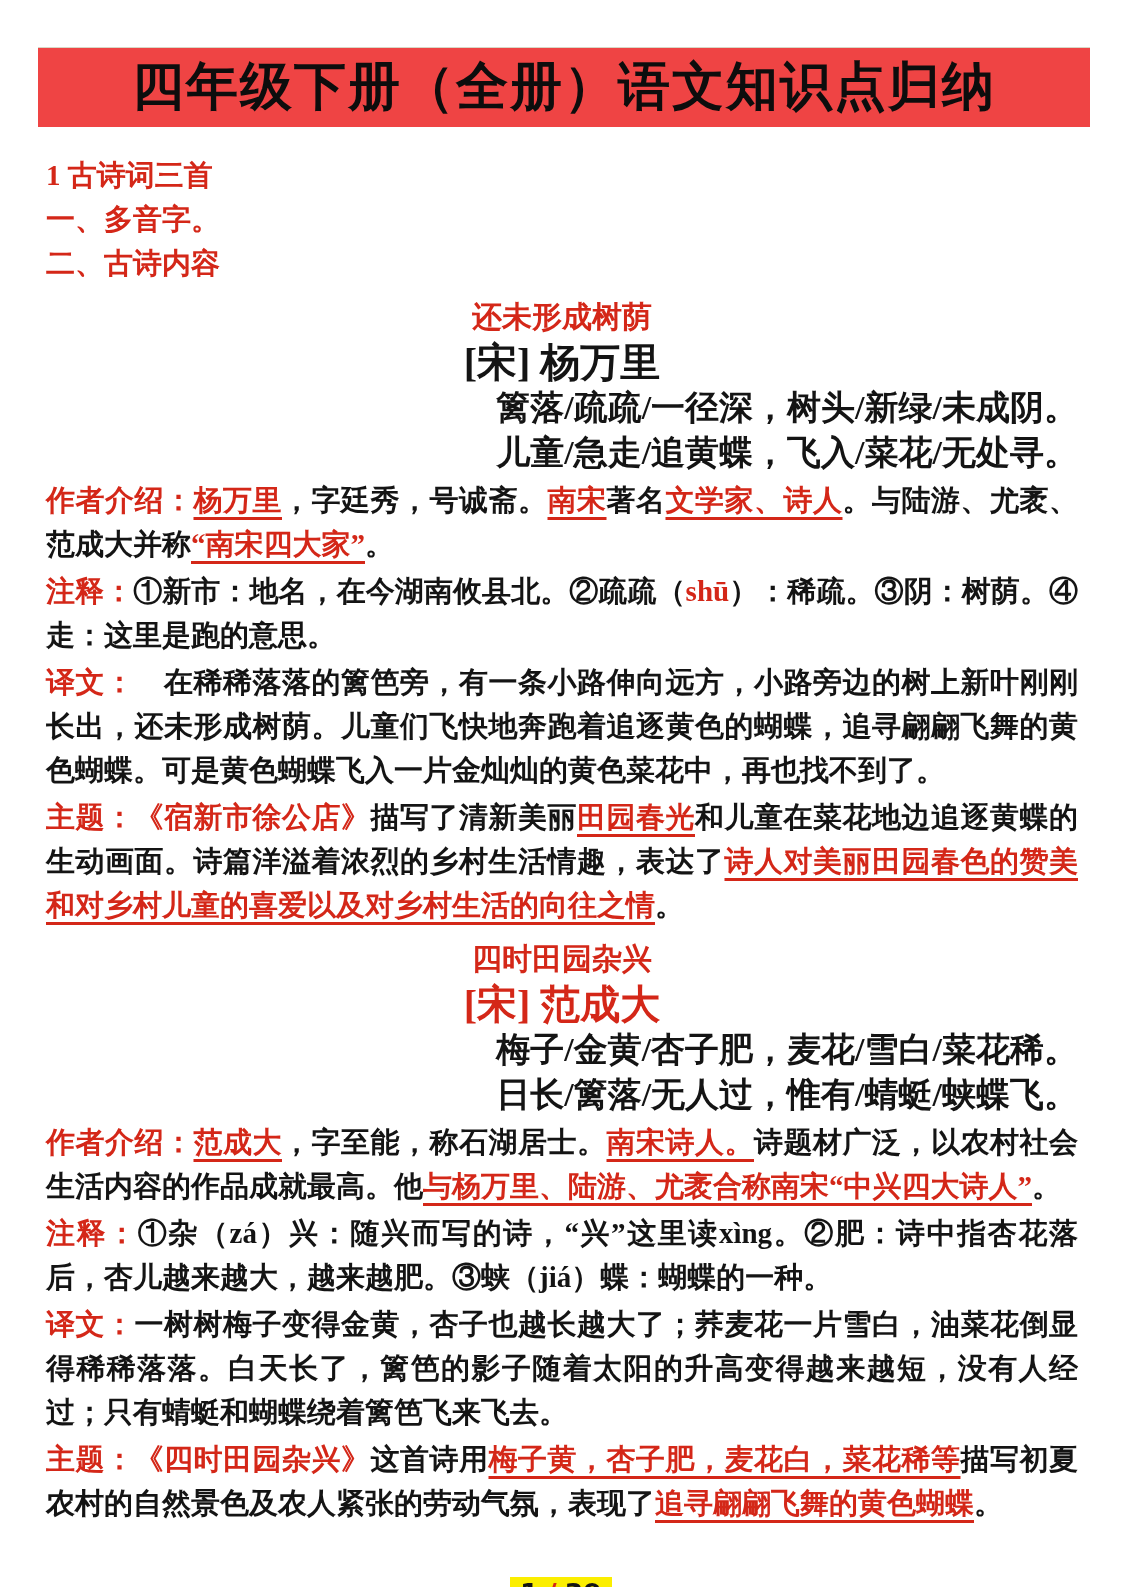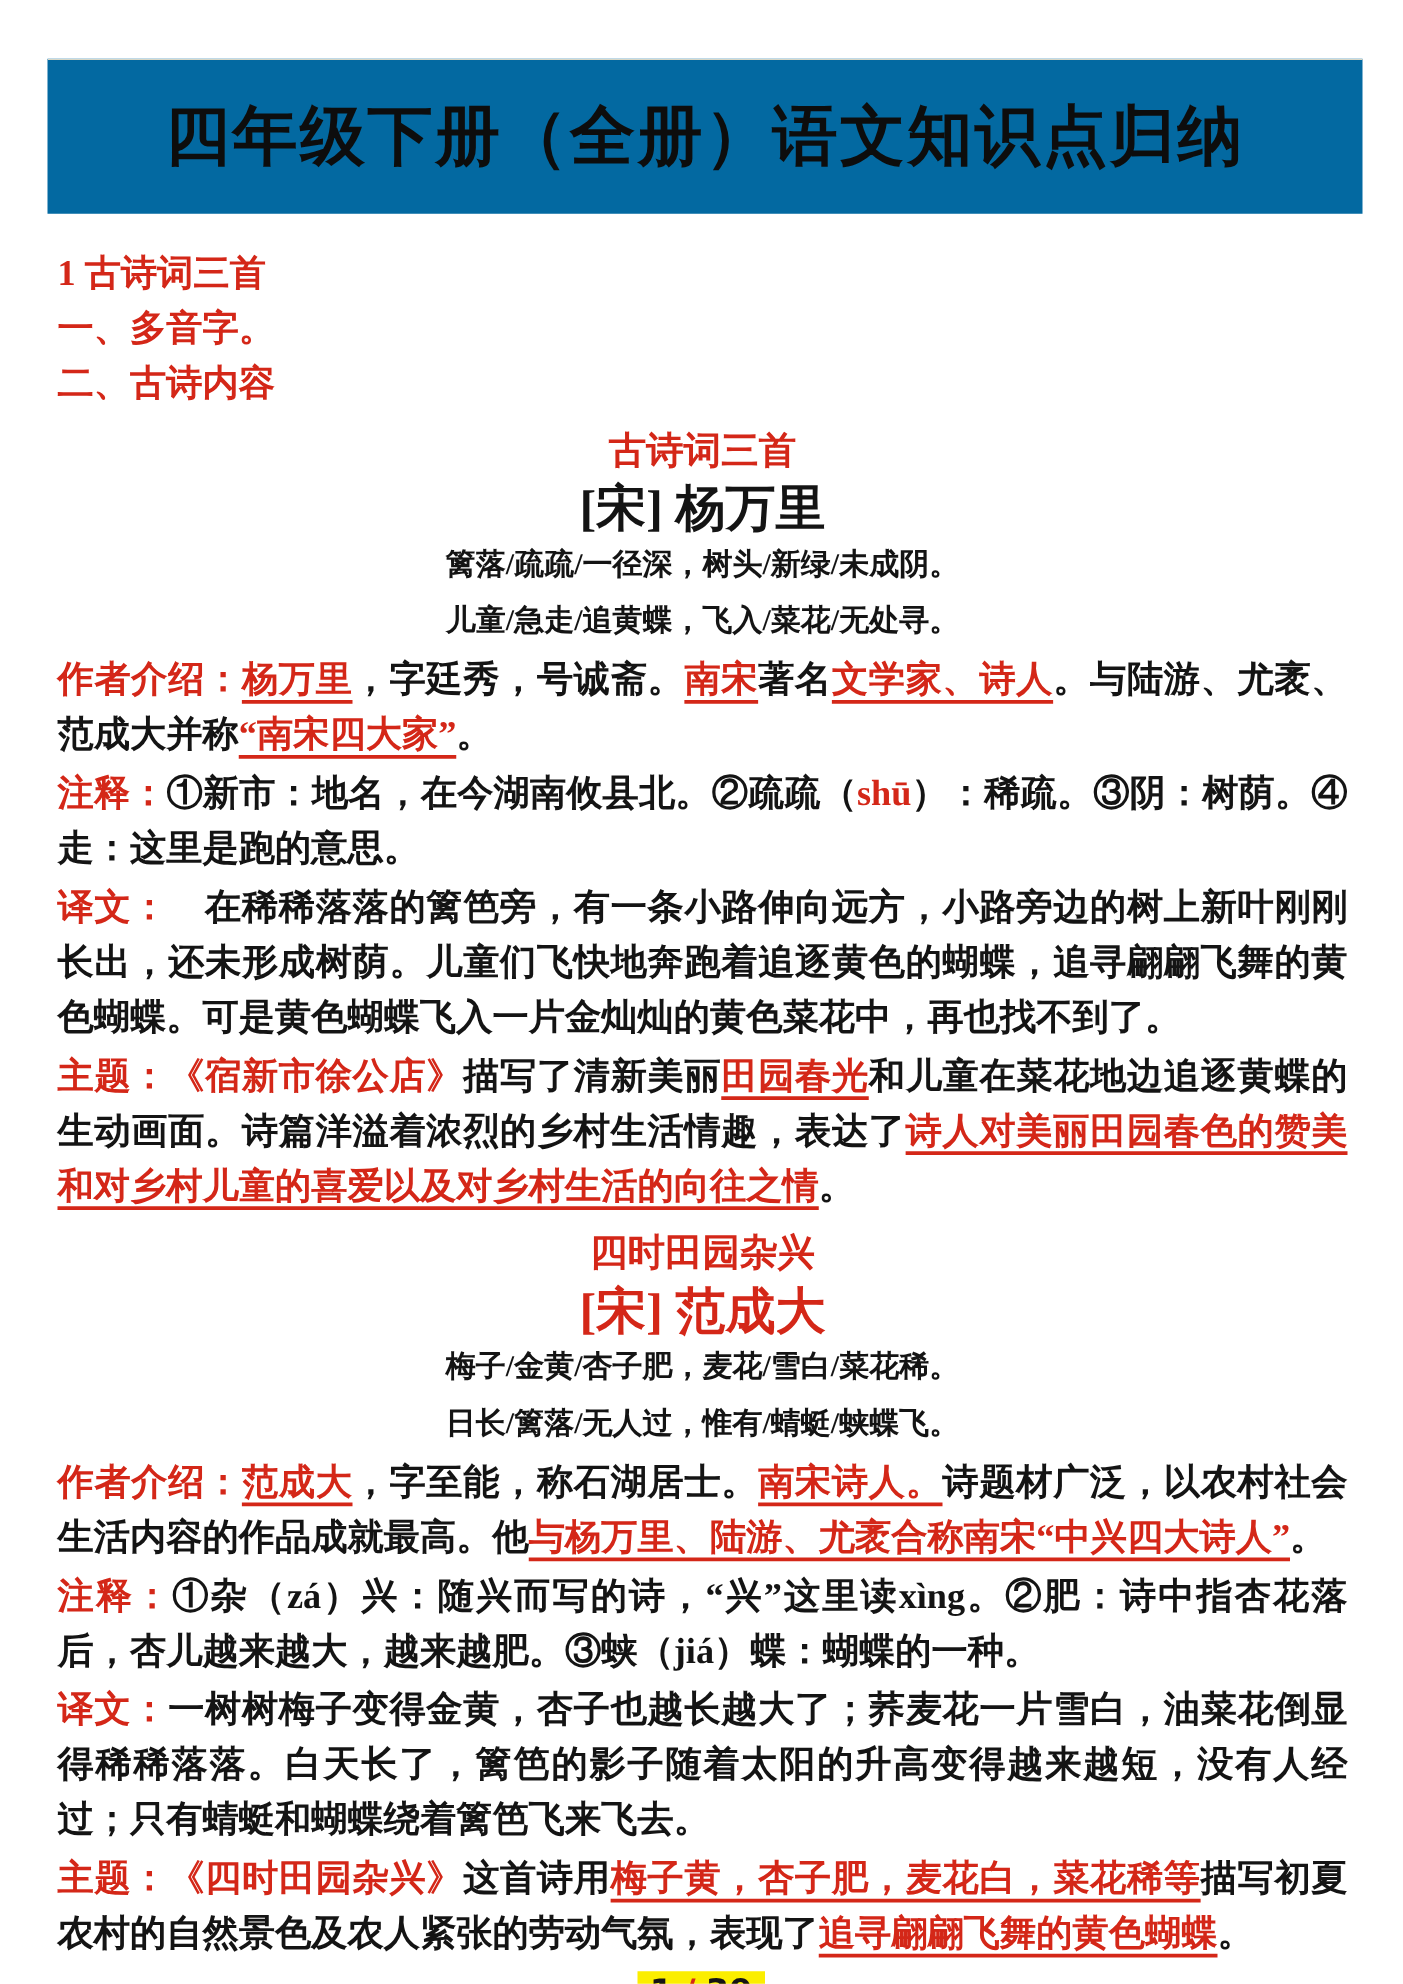--- a/index.html
+++ b/index.html
@@ -3,37 +3,37 @@
 <meta charset="utf-8">
 <style>
   html,body{margin:0;padding:0;}
   body{
     width:1122px;height:1587px;background:#ffffff;
     font-family:"Liberation Serif","DejaVu Serif",serif;
     color:#141414;position:relative;overflow:hidden;
   }
   .page{position:relative;width:1122px;height:1587px;}
   .banner{
-    margin:47px 32px 0 38px;height:124px;background:#0369a1;
+    margin:47px 32px 0 38px;height:80px;background:#ef4444;
     display:flex;align-items:center;justify-content:center;
     box-shadow:0 1px 0 #d8d7c6 inset;
   }
   .banner .title{
     font-size:52px;font-weight:700;color:#0d0d0d;letter-spacing:2px;white-space:nowrap;
   }
   .content{margin:26px 44px 0 46px;}
   p{margin:0;font-size:29px;line-height:44px;font-weight:600;}
   .just{text-align:justify;}
   .red{color:#d42718;}
   .bold{font-weight:700;margin-top:13px;}
   .ul{text-decoration:underline;text-decoration-thickness:2.5px;text-underline-offset:7px;}
   .center{text-align:center;}
   .poem-title{font-size:30px;font-weight:700;color:#d42718;margin-top:10px;}
   .poem-author{font-size:40px;font-weight:700;margin-top:2px;}
-  .poem-line{font-size:24px;margin-top:1px;}
+  .poem-line{font-size:34px;margin-top:1px;text-align:right;}
   .gap{display:inline-block;width:108px;}
   .para{margin-top:3px;}
   .footer{
     position:absolute;left:0;right:0;bottom:22px;text-align:center;
   }
   .footer .pagebox{
     display:inline-block;background:#fbee00;padding:1px 10px 3px 10px;
     font-size:27px;font-weight:700;font-family:"DejaVu Sans",sans-serif;
   }
   .footer .sep{color:#d42718;padding:0 8px;}
@@ -48,21 +48,21 @@
   </div>
 
   <div class="content">
 
     <p><span class="red bold">1 古诗词三首</span></p>
     <p><span class="red bold">一、多音字。</span></p>
 
 
     <p><span class="red bold">二、古诗内容</span></p>
 
-    <p class="center poem-title">古诗词三首</p>
+    <p class="center poem-title">还未形成树荫</p>
     <p class="center poem-author">[宋] 杨万里</p>
     <p class="center poem-line"><span class="bold">篱落/疏疏/一径</span><span>深，树头/新绿/未成阴。</span></p>
     <p class="center poem-line">儿童/急走/追黄蝶，飞入/菜花/无处寻。</p>
 
     <p class="just para">
       <span class="red bold">作者介绍：</span><span class="red ul">杨万里</span><span>，字廷秀，号诚斋。</span><span class="red ul">南宋</span><span>著名</span><span class="red ul">文学家、诗人</span><span>。与陆游、尤袤、范成大并称</span><span class="red bold ul">“南宋四大家”</span><span>。</span>
     </p>
 
     <p class="just para">
       <span class="red bold">注释：</span><span>①新市：地名，在今湖南攸县北。②疏疏（</span><span class="red bold">shū</span><span>）：稀疏。③阴：树荫。④走：这里是跑的意思。</span>

